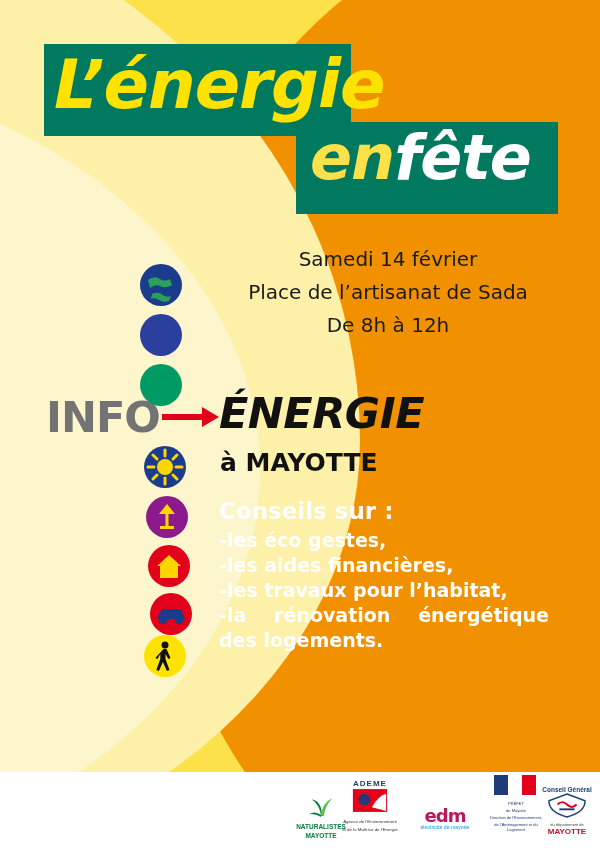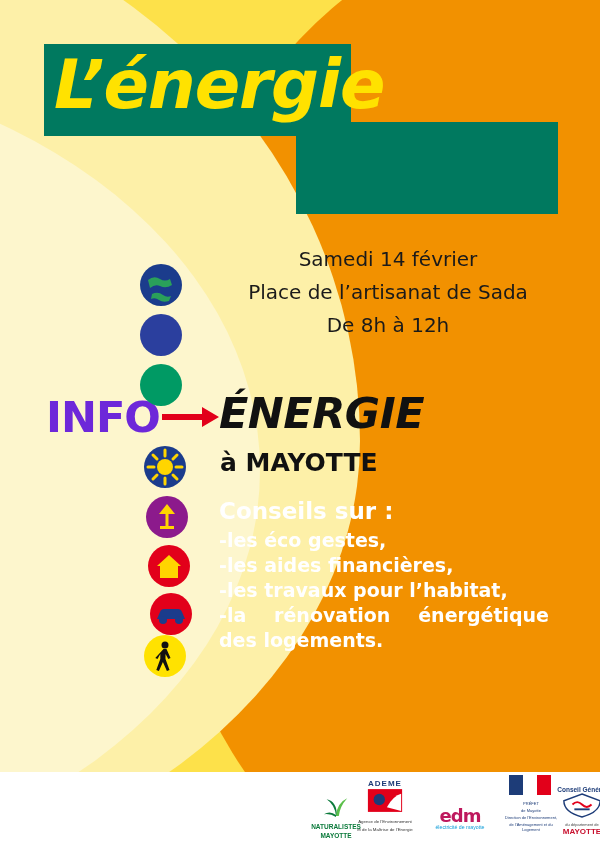--- a/index.html
+++ b/index.html
@@ -121,21 +121,21 @@
     font-family: "DejaVu Sans", sans-serif;
   }
 
   
   .info-word {
     position: absolute;
     left: 46px;
     top: 392px;
     font-size: 43px;
     font-weight: bold;
-    color: #6d28d9;
+    color: #737373;
     letter-spacing: -1px;
     font-family: "DejaVu Sans", sans-serif;
     text-align: right;
   }
   .info-arrow {
     position: absolute;
     left: 162px;
     top: 406px;
     width: 58px;
     height: 22px;
@@ -206,21 +206,21 @@
     border-radius: 50%;
     display: flex;
     align-items: center;
     justify-content: center;
     overflow: hidden;
   }
 
   
   .logos {
     position: absolute;
-    left: 15px;
+    left: 0;
     bottom: 4px;
     width: 580px;
     height: 74px;
   }
   .logo {
     position: absolute;
     text-align: center;
     font-family: "Liberation Sans", sans-serif;
   }
   .logo-nat { left: 288px; bottom: 6px; width: 66px; }
@@ -245,20 +245,23 @@
 
   <div class="bg-yellow"></div>
   <div class="bg-curve"></div>
   <div class="bg-pale"></div>
   <div class="bg-pale2"></div>
   <div class="bg-white-bottom"></div>
 
   <div class="title-green-1"></div>
   <div class="title-green-2"></div>
   <div class="title-line1">L’énergie</div>
+  <div class="title-line2">
+    <span class="en">en</span><span>fête</span>
+  </div>
 
   <div class="date-block">
     <div>Samedi 14 février</div>
     <div>Place de l’artisanat de Sada</div>
     <div>De 8h à 12h</div>
   </div>
 
   <div class="info-word">INFO</div>
   <svg class="info-arrow" viewBox="0 0 58 22">
     <path d="M0 8 L40 8 L40 1 L57 11 L40 21 L40 14 L0 14 Z" fill="#e2001a"></path>

